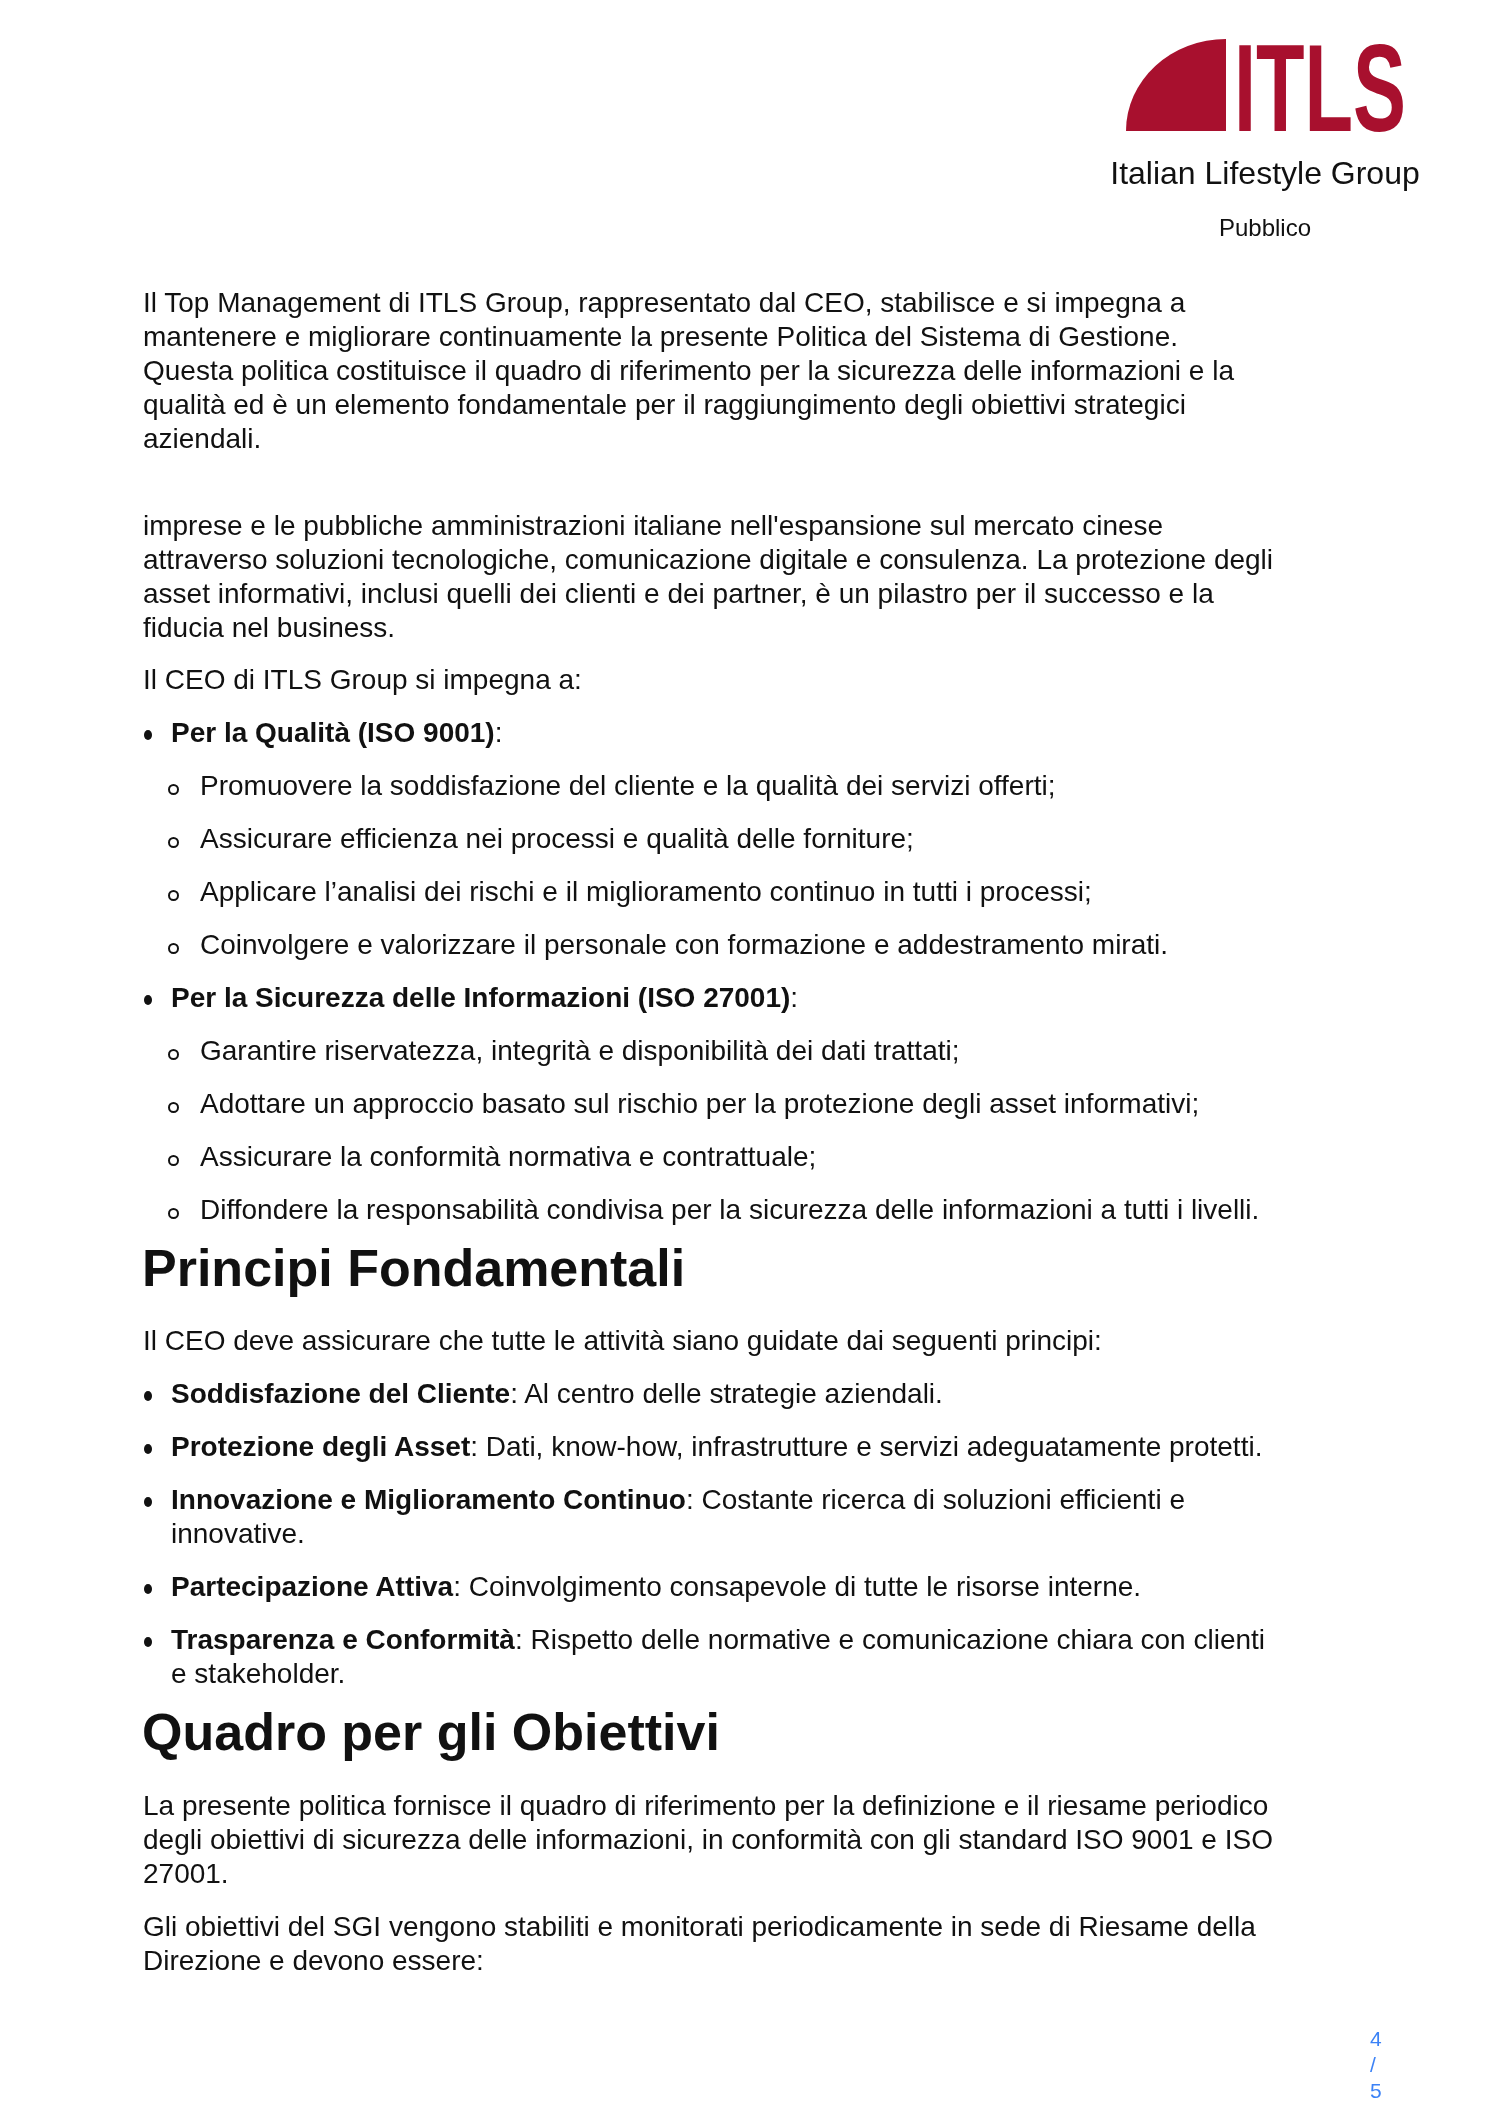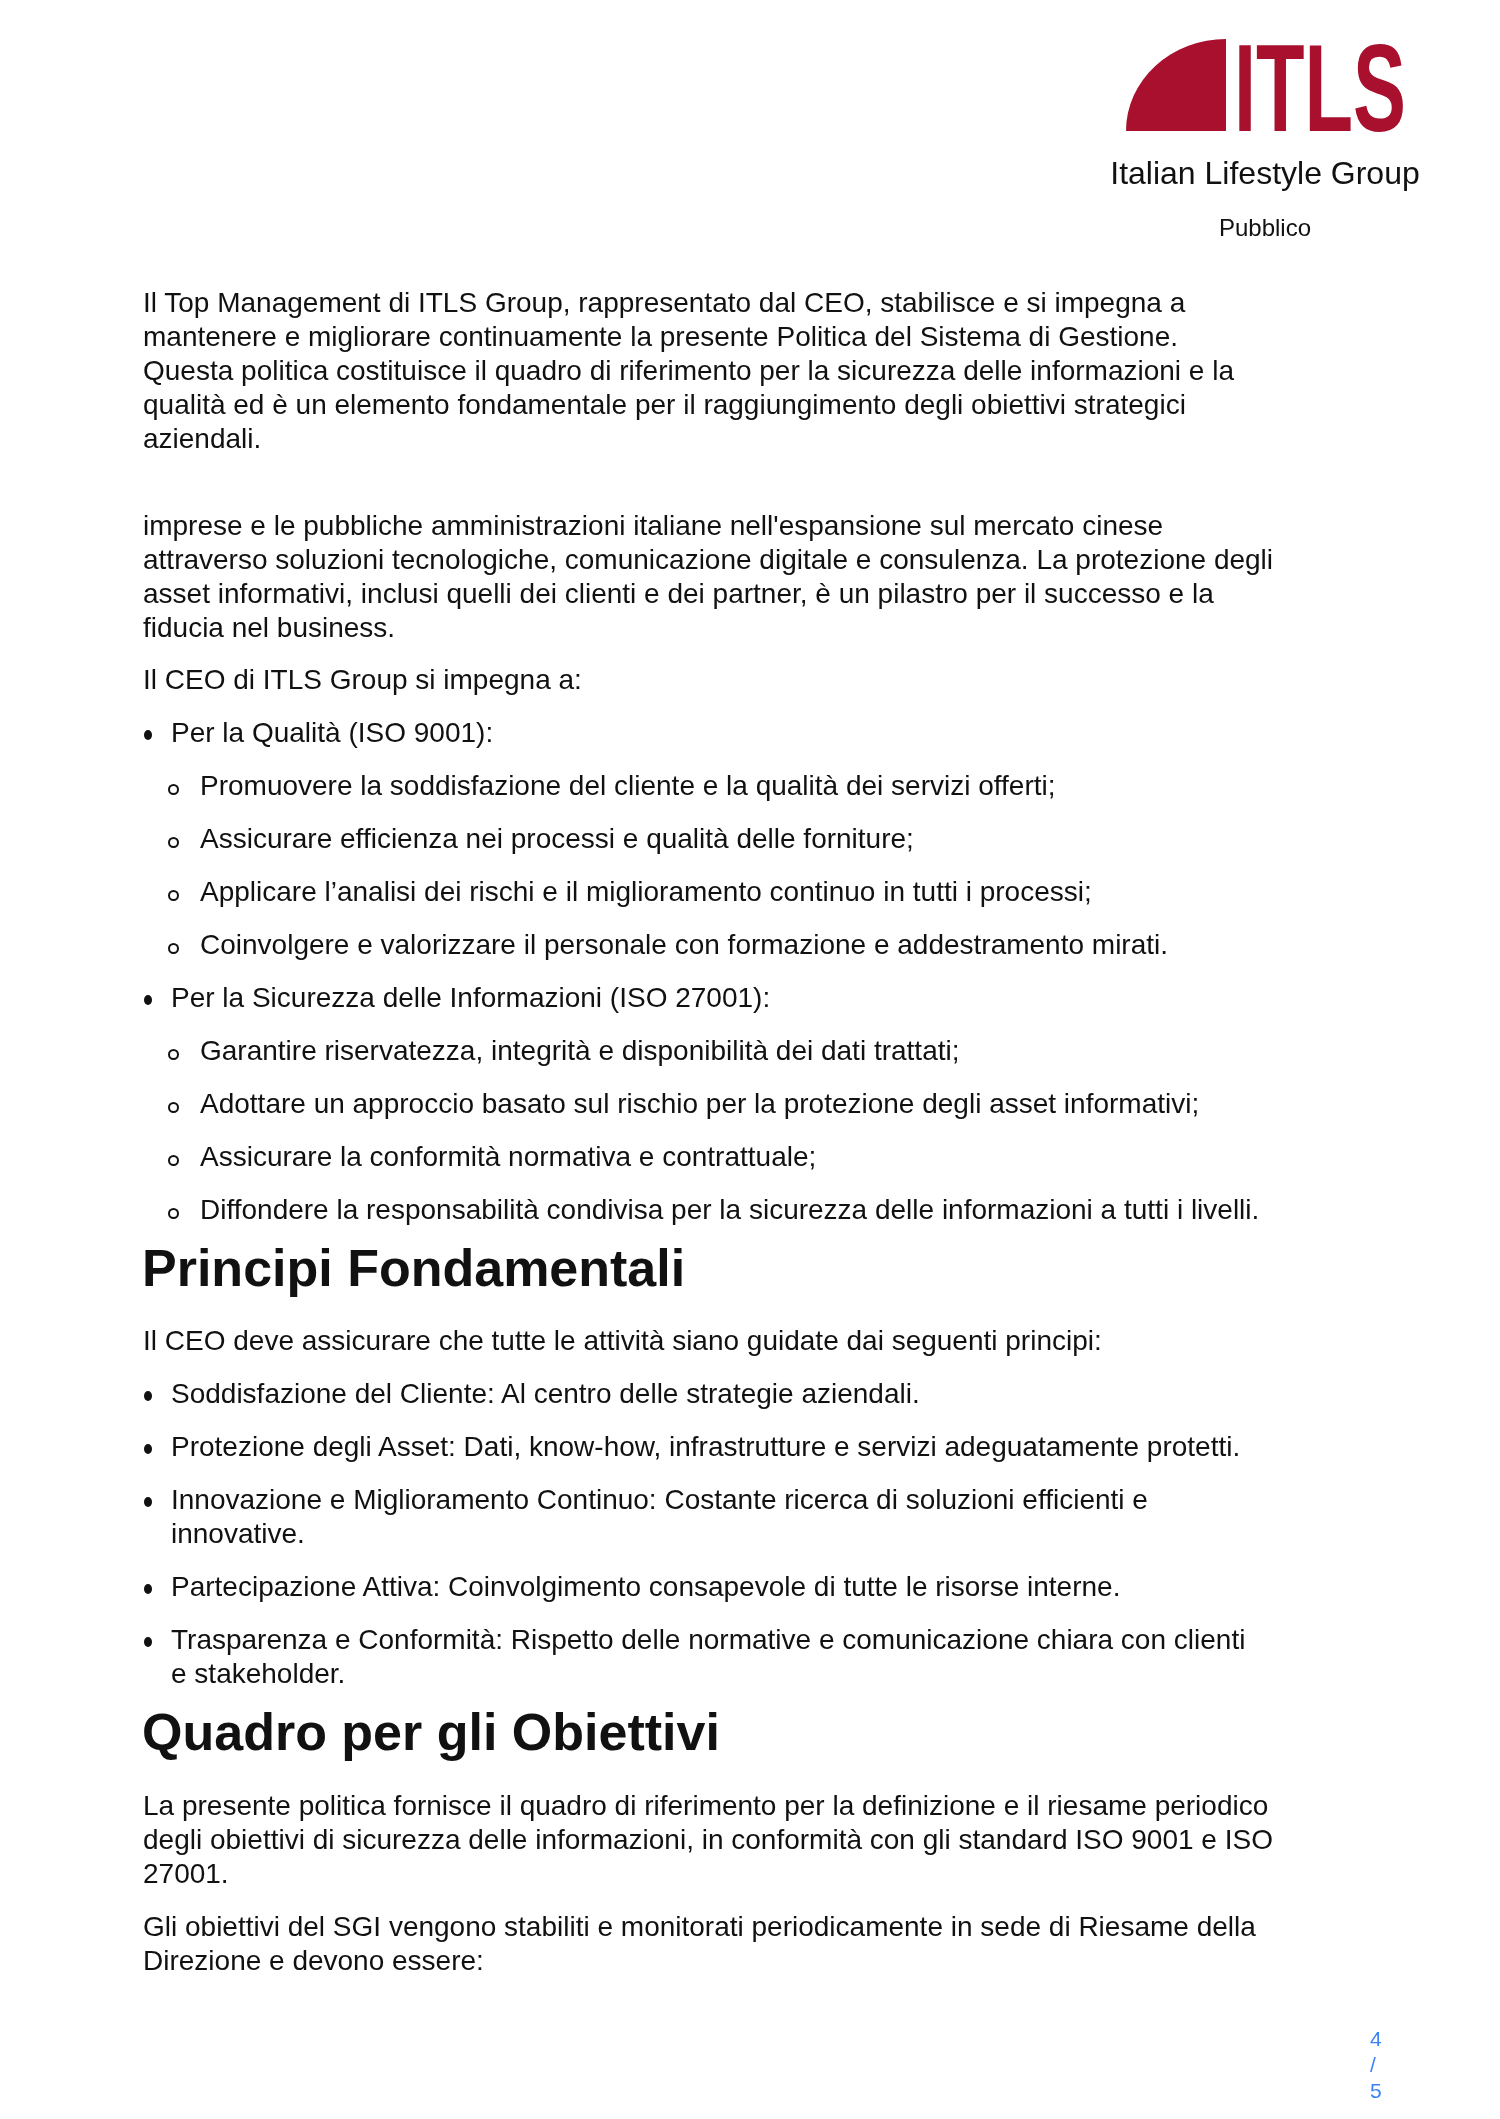--- a/index.html
+++ b/index.html
@@ -11,21 +11,21 @@
   .logo { position: absolute; left: 1124px; top: 36px; width: 290px; height: 98px; }
   .company { position: absolute; left: 1090px; top: 155px; width: 350px; text-align: center;
              font-size: 32px; line-height: 36px; color: #111; white-space: nowrap; }
   .classification { position: absolute; left: 1165px; top: 214px; width: 200px; text-align: center;
              font-size: 24px; line-height: 28px; color: #111; }
 
   
   .line { position: absolute; left: 143px; font-size: 28px; line-height: 34px; white-space: nowrap; }
   .bullet-text { position: absolute; left: 171px; font-size: 28px; line-height: 34px; white-space: nowrap; }
   .sub-text { position: absolute; left: 200px; font-size: 28px; line-height: 34px; white-space: nowrap; }
-  .bold { font-weight: normal; }
+  .bold { font-weight: bold; }
   .disc { position: absolute; left: 144px; width: 8px; height: 10px; border-radius: 50%; background: #111; }
   .circle { position: absolute; left: 168px; width: 7px; height: 7px; border-radius: 50%; border: 2px solid #111; box-sizing: content-box; }
   .heading { position: absolute; left: 142px; font-size: 52px; line-height: 50px; font-weight: bold; white-space: nowrap; }
   .page-number { position: absolute; left: 1370px; top: 2026px; font-size: 21px; line-height: 26px; color: #3b82f6; }
 </style>
 </head>
 <body>
 
 <div class="page">
 

